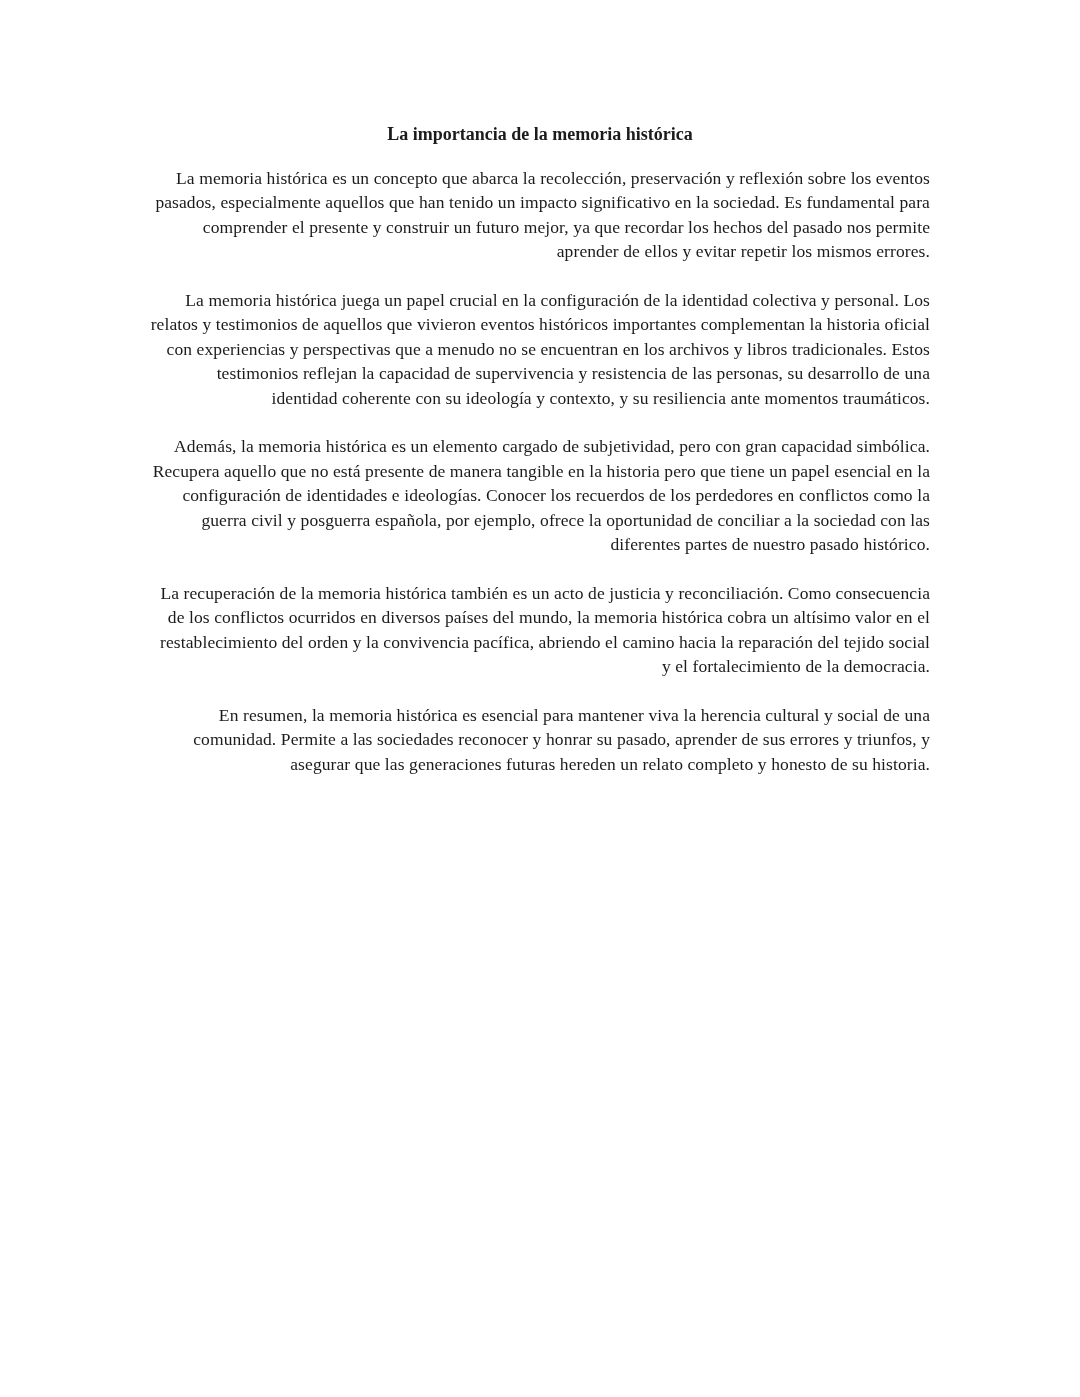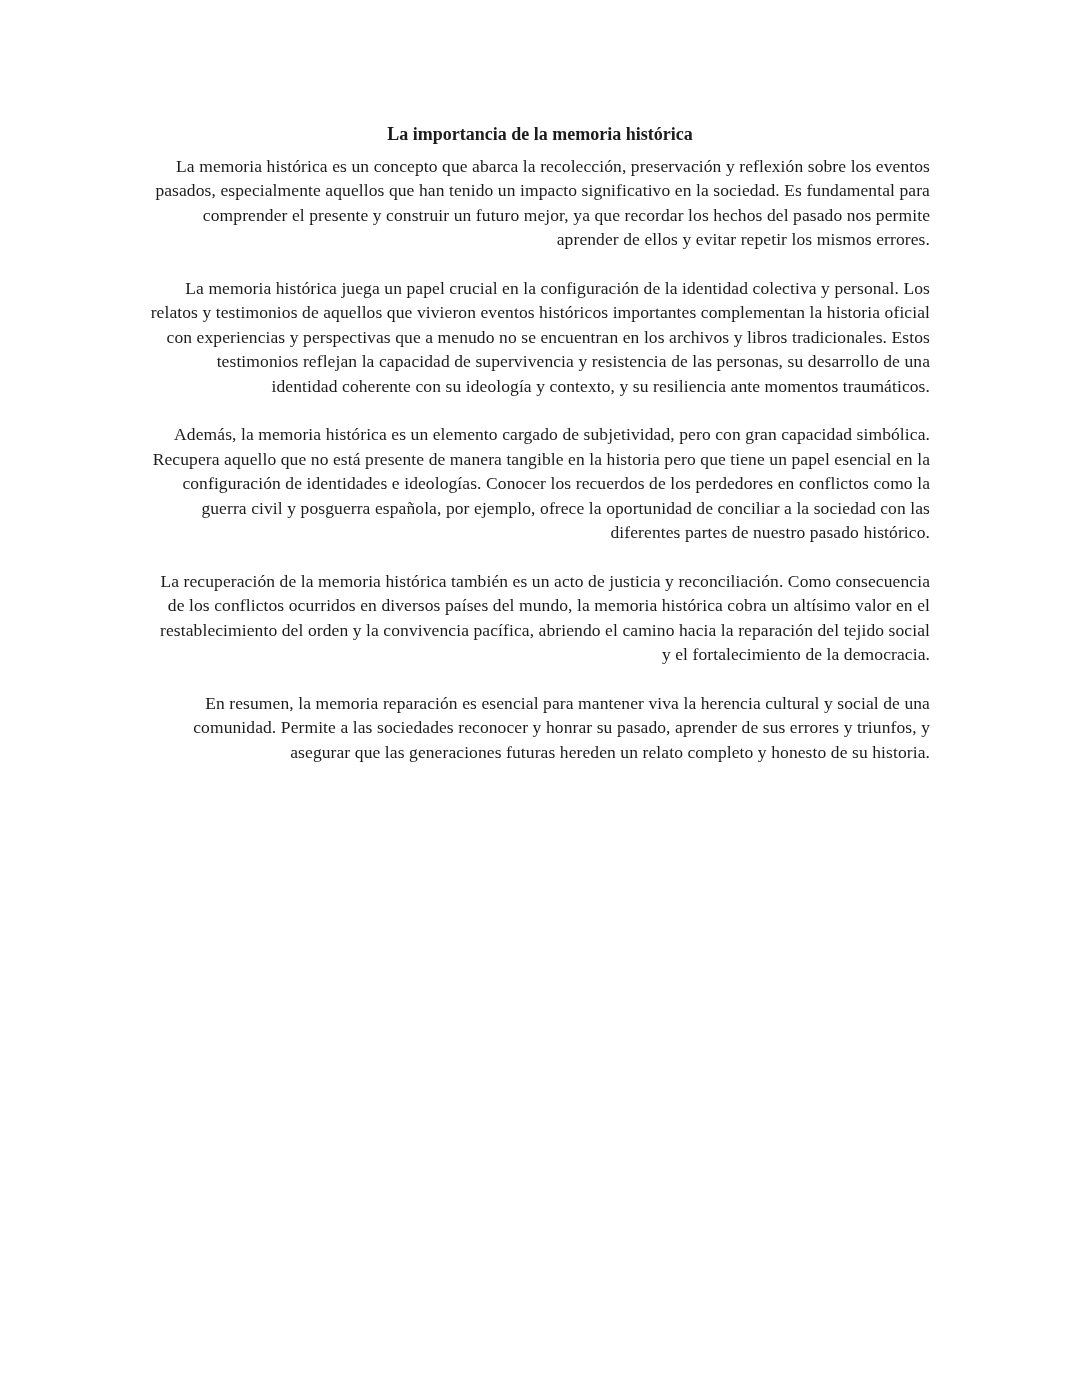--- a/index.html
+++ b/index.html
@@ -16,21 +16,21 @@
     padding: 122px 150px 0 150px;
     font-family: "Liberation Serif", "DejaVu Serif", serif;
     color: #1b1b1b;
     overflow: hidden;
   }
   .doc-title {
     text-align: center;
     font-weight: bold;
     font-size: 18px;
     line-height: 24px;
-    margin: 0 0 8px 0;
+    margin: 0 0 20px 0;
   }
   .doc-paragraph {
     font-size: 17.5px;
     line-height: 24.4px;
     margin: 0 0 24.4px 0;
     text-align: right;
     letter-spacing: 0.1px;
   }
 </style>
 </head>
@@ -40,14 +40,14 @@
   <h1 class="doc-title">La importancia de la memoria histórica</h1>
 
   <p class="doc-paragraph">La memoria histórica es un concepto que abarca la recolección, preservación y reflexión sobre los eventos pasados, especialmente aquellos que han tenido un impacto significativo en la sociedad. Es fundamental para comprender el presente y construir un futuro mejor, ya que recordar los hechos del pasado nos permite aprender de ellos y evitar repetir los mismos errores.</p>
 
   <p class="doc-paragraph">La memoria histórica juega un papel crucial en la configuración de la identidad colectiva y personal. Los relatos y testimonios de aquellos que vivieron eventos históricos importantes complementan la historia oficial con experiencias y perspectivas que a menudo no se encuentran en los archivos y libros tradicionales. Estos testimonios reflejan la capacidad de supervivencia y resistencia de las personas, su desarrollo de una identidad coherente con su ideología y contexto, y su resiliencia ante momentos traumáticos.</p>
 
   <p class="doc-paragraph">Además, la memoria histórica es un elemento cargado de subjetividad, pero con gran capacidad simbólica. Recupera aquello que no está presente de manera tangible en la historia pero que tiene un papel esencial en la configuración de identidades e ideologías. Conocer los recuerdos de los perdedores en conflictos como la guerra civil y posguerra española, por ejemplo, ofrece la oportunidad de conciliar a la sociedad con las diferentes partes de nuestro pasado histórico.</p>
 
   <p class="doc-paragraph">La recuperación de la memoria histórica también es un acto de justicia y reconciliación. Como consecuencia de los conflictos ocurridos en diversos países del mundo, la memoria histórica cobra un altísimo valor en el restablecimiento del orden y la convivencia pacífica, abriendo el camino hacia la reparación del tejido social y el fortalecimiento de la democracia.</p>
 
-  <p class="doc-paragraph">En resumen, la memoria reparación es esencial para mantener viva la herencia cultural y social de una comunidad. Permite a las sociedades reconocer y honrar su pasado, aprender de sus errores y triunfos, y asegurar que las generaciones futuras hereden un relato completo y honesto de su historia.</p>
+  <p class="doc-paragraph">En resumen, la memoria histórica es esencial para mantener viva la herencia cultural y social de una comunidad. Permite a las sociedades reconocer y honrar su pasado, aprender de sus errores y triunfos, y asegurar que las generaciones futuras hereden un relato completo y honesto de su historia.</p>
 </div>
 
 </body></html>

